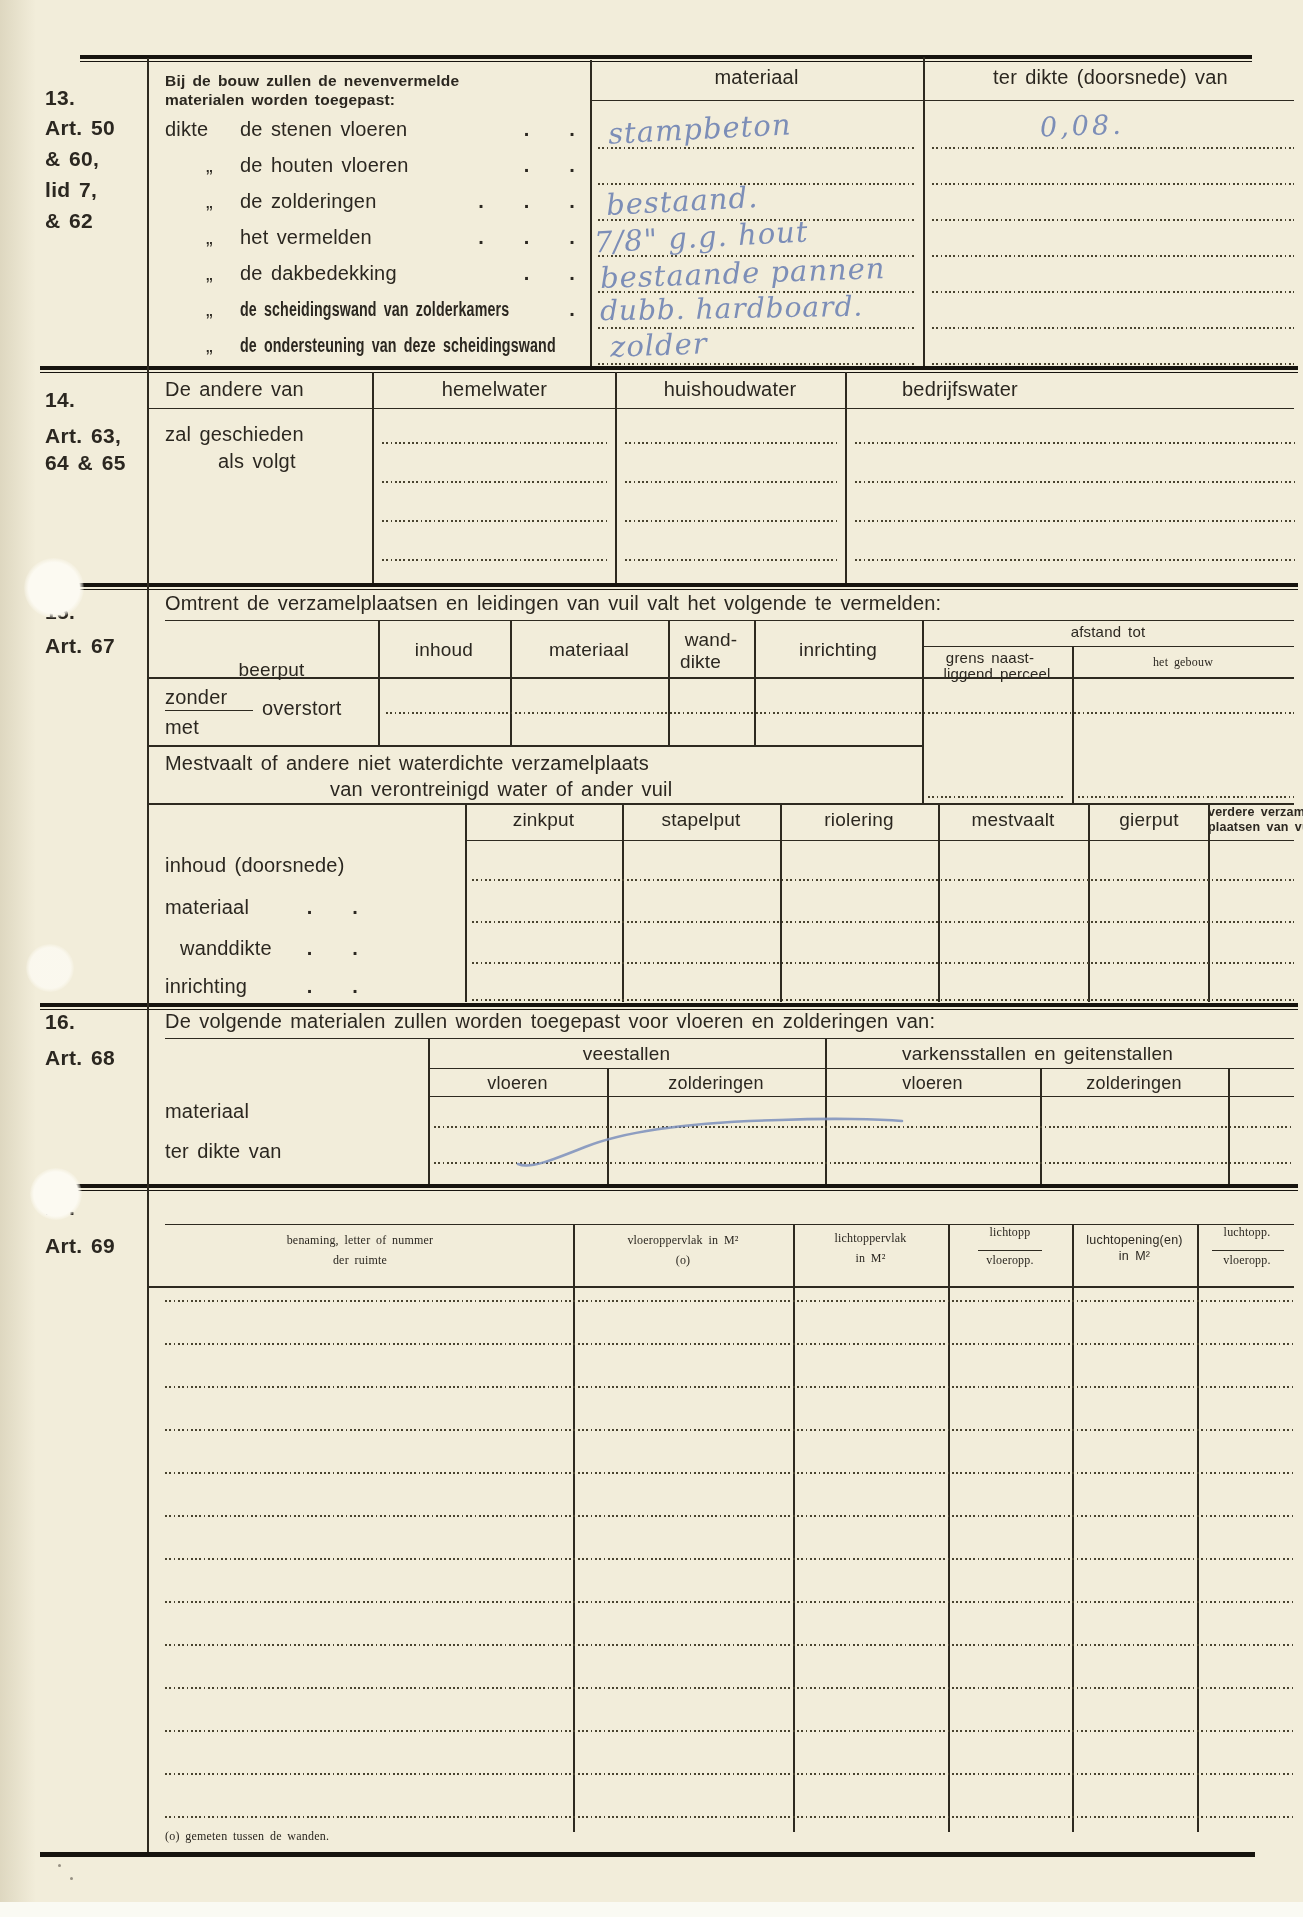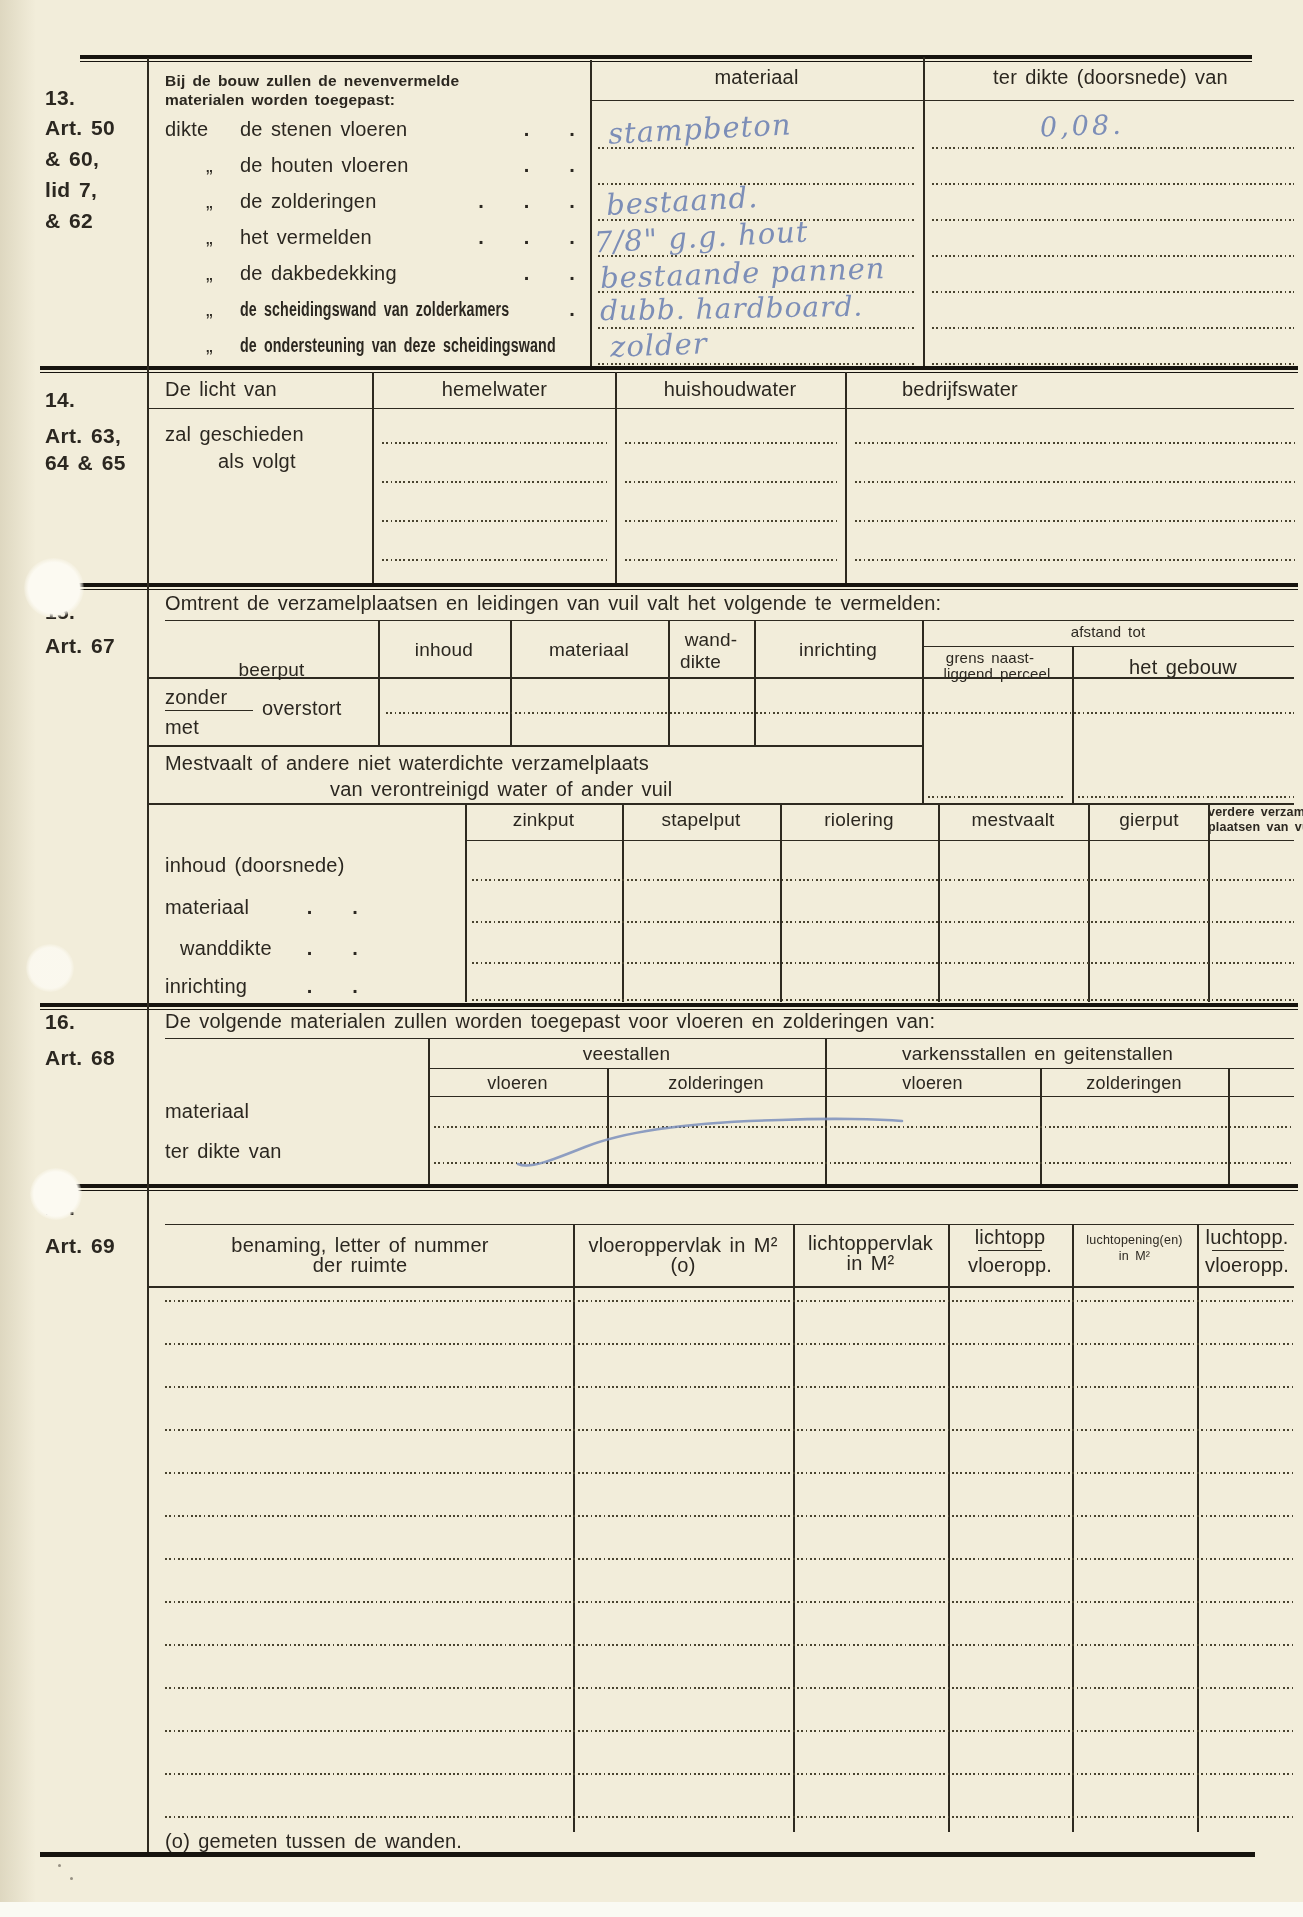--- a/index.html
+++ b/index.html
@@ -12,21 +12,21 @@
   }
   .edgeL{position:absolute;left:0;top:0;width:36px;height:100%;
     background:linear-gradient(90deg,rgba(205,197,170,.55),rgba(205,197,170,0));}
   .edgeB{position:absolute;left:0;top:1902px;width:100%;height:15px;background:#fafaf3;}
   .t{position:absolute;white-space:nowrap;font-size:20px;letter-spacing:.2px;word-spacing:2.5px;line-height:1.1;}
   .c{text-align:center;}
   .b{font-weight:bold;}
   .marg{font-weight:bold;font-size:21px;letter-spacing:.3px;}
   .intro13{font-weight:bold;font-size:15.5px;letter-spacing:.2px;}
   .s15f{font-size:15px;}
-  .s16f{font-size:20px;}
+  .s16f{font-size:12px;font-family:Liberation Serif, serif;}
   .s18f{font-size:18px;}
   .s19f{font-size:19px;}
   .s12f{font-size:12.5px;}
   .cond{font-weight:bold;font-size:19.5px;transform:scaleX(.73);transform-origin:0 0;letter-spacing:.2px;word-spacing:4px;}
   .dots{font-weight:bold;word-spacing:34px;text-align:right;}
   .hl{position:absolute;background:var(--line);height:1.4px;}
   .hl2{height:1.8px;}
   .vl{position:absolute;background:var(--line);width:1.8px;}
   .dl{position:absolute;height:1.7px;
     background-image:repeating-linear-gradient(90deg,#49432f 0 1.7px,rgba(0,0,0,0) 1.7px 4.3px);}
@@ -109,21 +109,21 @@
   <span class="hw" style="left:606px;top:184px;font-size:29px;transform:rotate(-3deg)">bestaand.</span>
   <span class="hw" style="left:594px;top:220px;font-size:29px;transform:rotate(-3deg)">7/8" g.g. hout</span>
   <span class="hw" style="left:600px;top:256px;font-size:29px;transform:rotate(-2deg)">bestaande pannen</span>
   <span class="hw" style="left:600px;top:292px;font-size:28px;transform:rotate(-1deg)">dubb. hardboard.</span>
   <span class="hw" style="left:610px;top:328px;font-size:29px;transform:rotate(-2deg)">zolder</span>
 
   <span class="t marg" style="left:45px;top:388px">14.</span>
   <span class="t marg" style="left:45px;top:424px">Art. 63,</span>
   <span class="t marg" style="left:45px;top:451px">64 &amp; 65</span>
 
-  <span class="t" style="left:165px;top:378px">De licht van</span>
+  <span class="t" style="left:165px;top:378px">De andere van</span>
   <span class="t c" style="left:374px;top:378px;width:241px">hemelwater</span>
   <span class="t c" style="left:615px;top:378px;width:230px">huishoudwater</span>
   <span class="t c" style="left:845px;top:378px;width:230px">bedrijfswater</span>
   <div class="hl" style="left:147px;top:408px;width:1147px"></div>
   <div class="vl" style="left:372px;top:372px;height:211px"></div>
   <div class="vl" style="left:615px;top:372px;height:211px"></div>
   <div class="vl" style="left:845px;top:372px;height:211px"></div>
 
   <span class="t" style="left:165px;top:423px">zal geschieden</span>
   <span class="t" style="left:218px;top:450px">als volgt</span>

